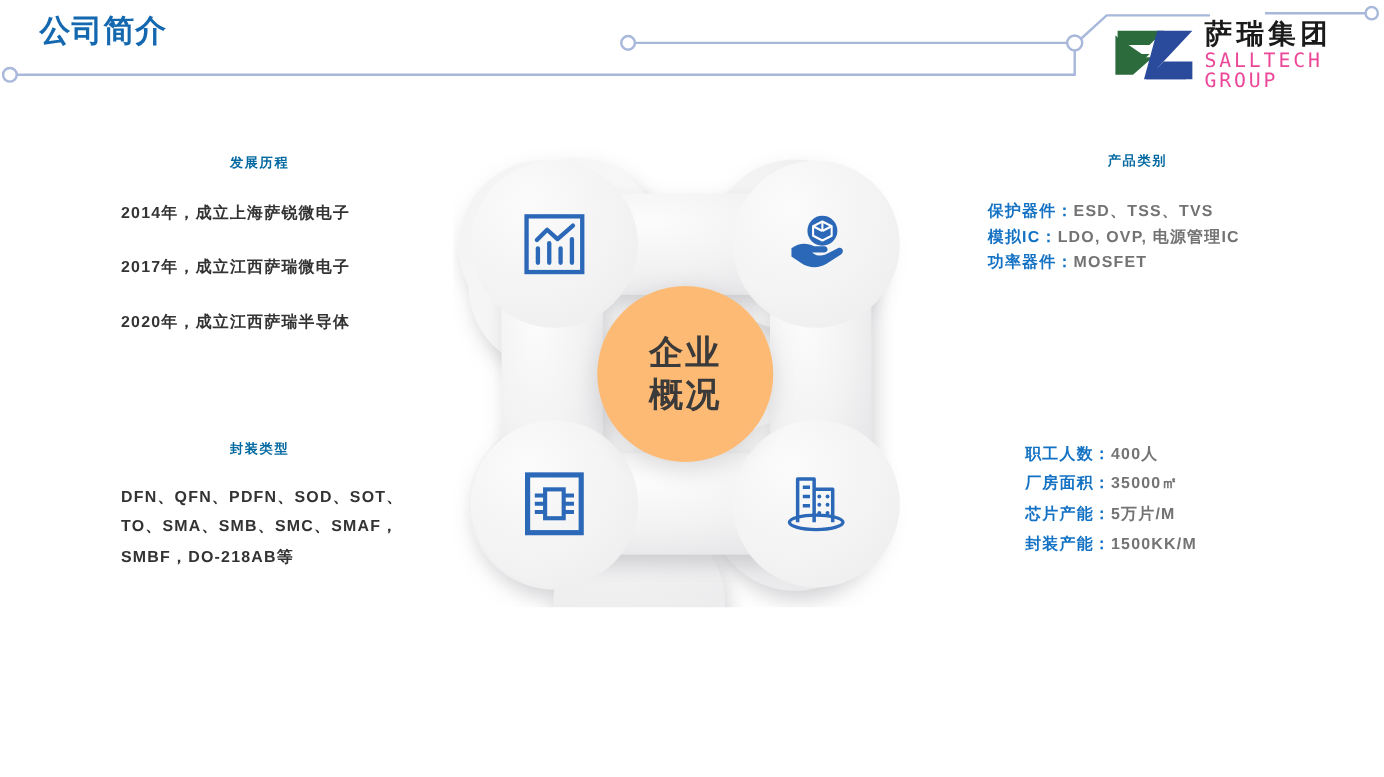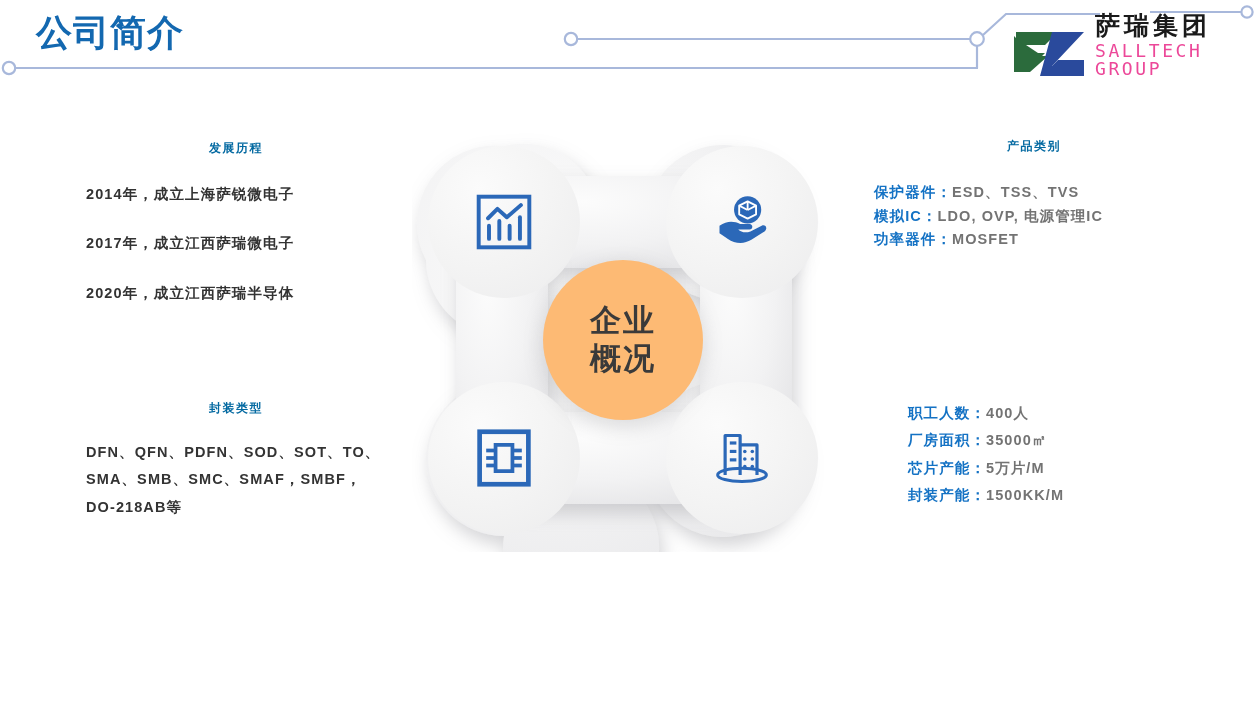--- a/index.html
+++ b/index.html
@@ -24,34 +24,34 @@
   }
   #header-deco {
     position: absolute;
     left: 0; top: 0;
     width: 1258px; height: 100px;
     pointer-events: none;
   }
   #page-title {
     position: absolute;
     left: 36px; top: 9px;
-    font-size: 36px;
+    font-size: 28px;
     font-weight: bold;
     letter-spacing: 1px;
     color: #1368B0;
     white-space: nowrap;
   }
 
   
   #logo-block {
     position: absolute;
     left: 1012px; top: 22px;
     width: 236px; height: 56px;
     display: flex;
-    align-items: flex-end;
+    align-items: center;
     gap: 9px;
   }
   #logo-mark { width: 74px; height: 48px; flex: 0 0 auto; }
   #logo-words {
     display: flex;
     flex-direction: column;
     justify-content: center;
     line-height: 1;
   }
   #logo-cn {
@@ -77,20 +77,21 @@
     letter-spacing: 1.5px;
     text-align: center;
     white-space: nowrap;
   }
   .body-text {
     font-size: 14.5px;
     font-weight: bold;
     color: #333333;
     letter-spacing: 1.1px;
     line-height: 1.55;
+    margin-left: 24px;
   }
   .kv-label { color: #1472C4; }
   .kv-val { color: #737373; }
 
   
   #col-left { position: absolute; left: 86px; top: 140px; width: 300px; }
   #hist-title { margin: 0 0 26px 0; }
   .hist-row { margin-bottom: 27px; white-space: nowrap; }
 
   #col-left-2 { position: absolute; left: 86px; top: 400px; width: 300px; }

